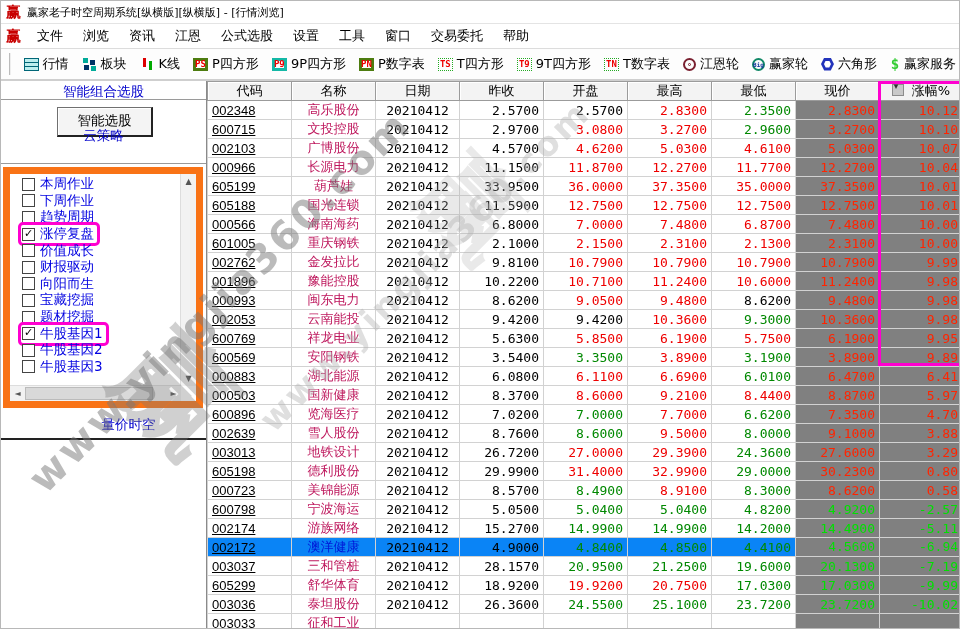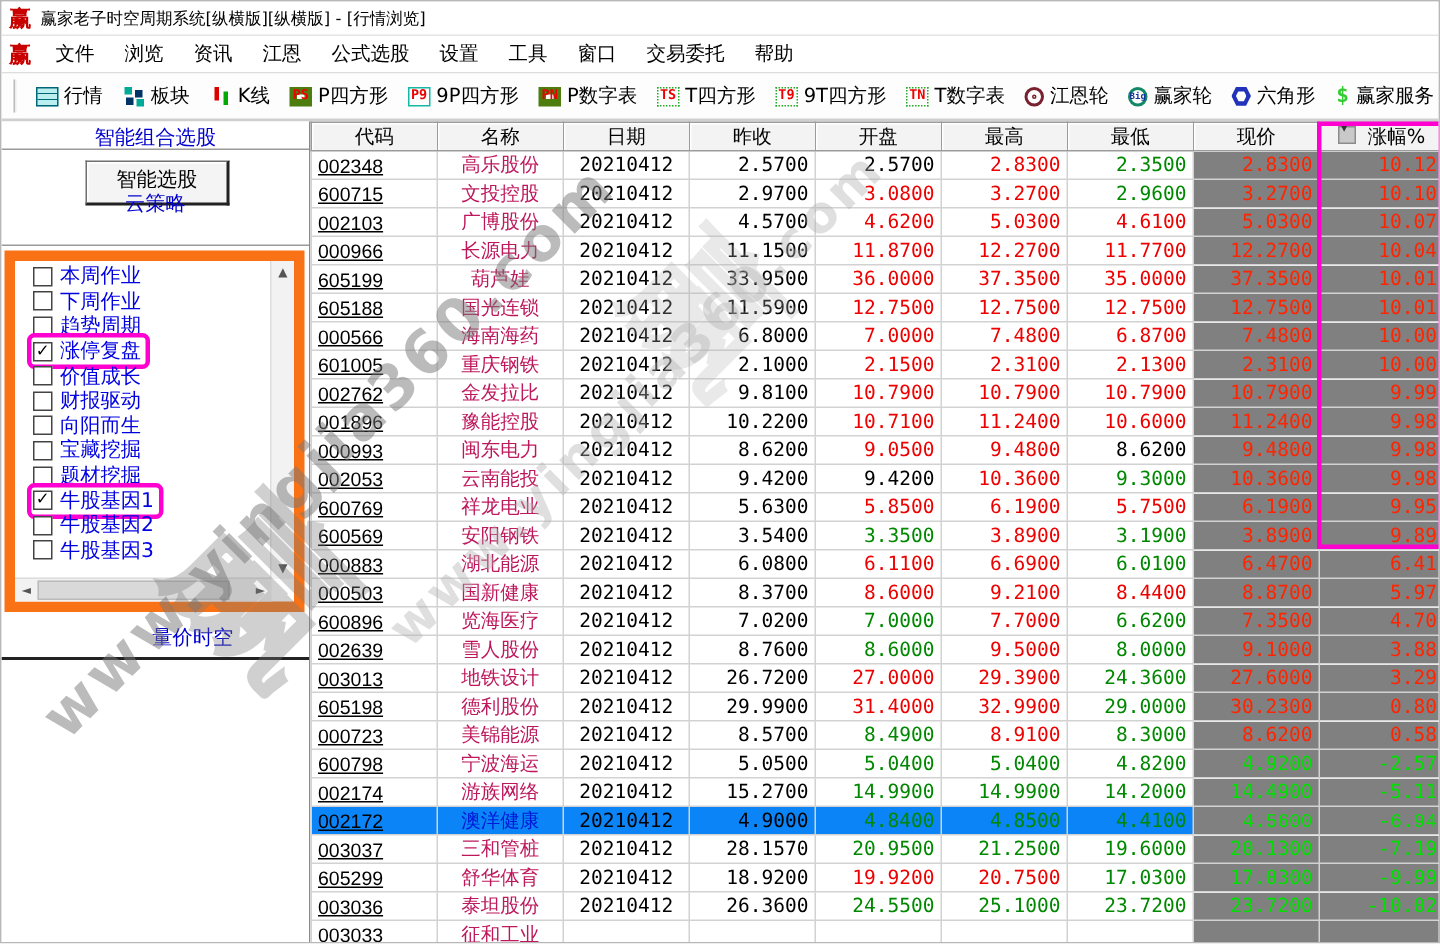--- a/index.html
+++ b/index.html
@@ -16,22 +16,22 @@
   .toolbar .sep{width:3px;height:22px;border-left:1px solid #bbb;border-right:1px solid #eee;margin-right:6px;}
   .tbi{display:inline-flex;align-items:center;padding:0 6.5px;height:24px;cursor:default;white-space:nowrap;}
   .ic{display:inline-flex;align-items:center;justify-content:center;width:15px;height:13px;margin-right:4px;
       font-size:9px;font-weight:bold;box-sizing:border-box;position:relative;font-family:"DejaVu Sans Mono",monospace;}
   .ic-quote-grid-icon{border:1px solid #067;background:
       repeating-linear-gradient(0deg,#bee 0 3px,#067 3px 4px),#bee;}
   .ic-blocks-icon:before{content:"";position:absolute;left:1px;top:0;width:5px;height:5px;background:#0a9;
       box-shadow:7px 2px 0 #036,1px 7px 0 #036,8px 8px 0 #0a9;}
   .ic-kline-icon:before{content:"";position:absolute;left:3px;top:0;width:3px;height:9px;background:#d00;}
   .ic-kline-icon:after{content:"";position:absolute;left:9px;top:3px;width:3px;height:9px;background:#0a0;}
-  .ic-ps-badge-icon,.ic-pn-badge-icon{border:5px solid #4d7c0f;color:#e00;}
-  .ic-p9-badge-icon{border:1px solid #14b8a6;color:#e00;}
+  .ic-ps-badge-icon,.ic-pn-badge-icon{border:3px solid #4d7c0f;color:#e00;}
+  .ic-p9-badge-icon{border:3px solid #14b8a6;color:#e00;}
   .ic-ts-badge-icon,.ic-t9-badge-icon,.ic-tn-badge-icon{border:1px dotted #2a2;color:#e00;}
   .ic-gann-wheel-icon{width:13px;height:13px;border:2px solid #7a2030;border-radius:50%;}
   .ic-gann-wheel-icon:after{content:"";position:absolute;inset:3px;border:1.5px solid #7a2030;border-radius:50%;}
   .ic-winner-wheel-icon{width:13px;height:13px;border:2px solid #186;border-radius:50%;color:#139;font-size:6px;}
   .ic-hexagon-icon{width:13px;height:13px;background:#23b;
       clip-path:polygon(25% 0,75% 0,100% 50%,75% 100%,25% 100%,0 50%);}
   .ic-hexagon-icon:after{content:"";position:absolute;inset:3px;background:#fff;
       clip-path:polygon(25% 0,75% 0,100% 50%,75% 100%,25% 100%,0 50%);}
   .ic-dollar-icon{color:#3c3;font-size:14px;width:10px;}
   

